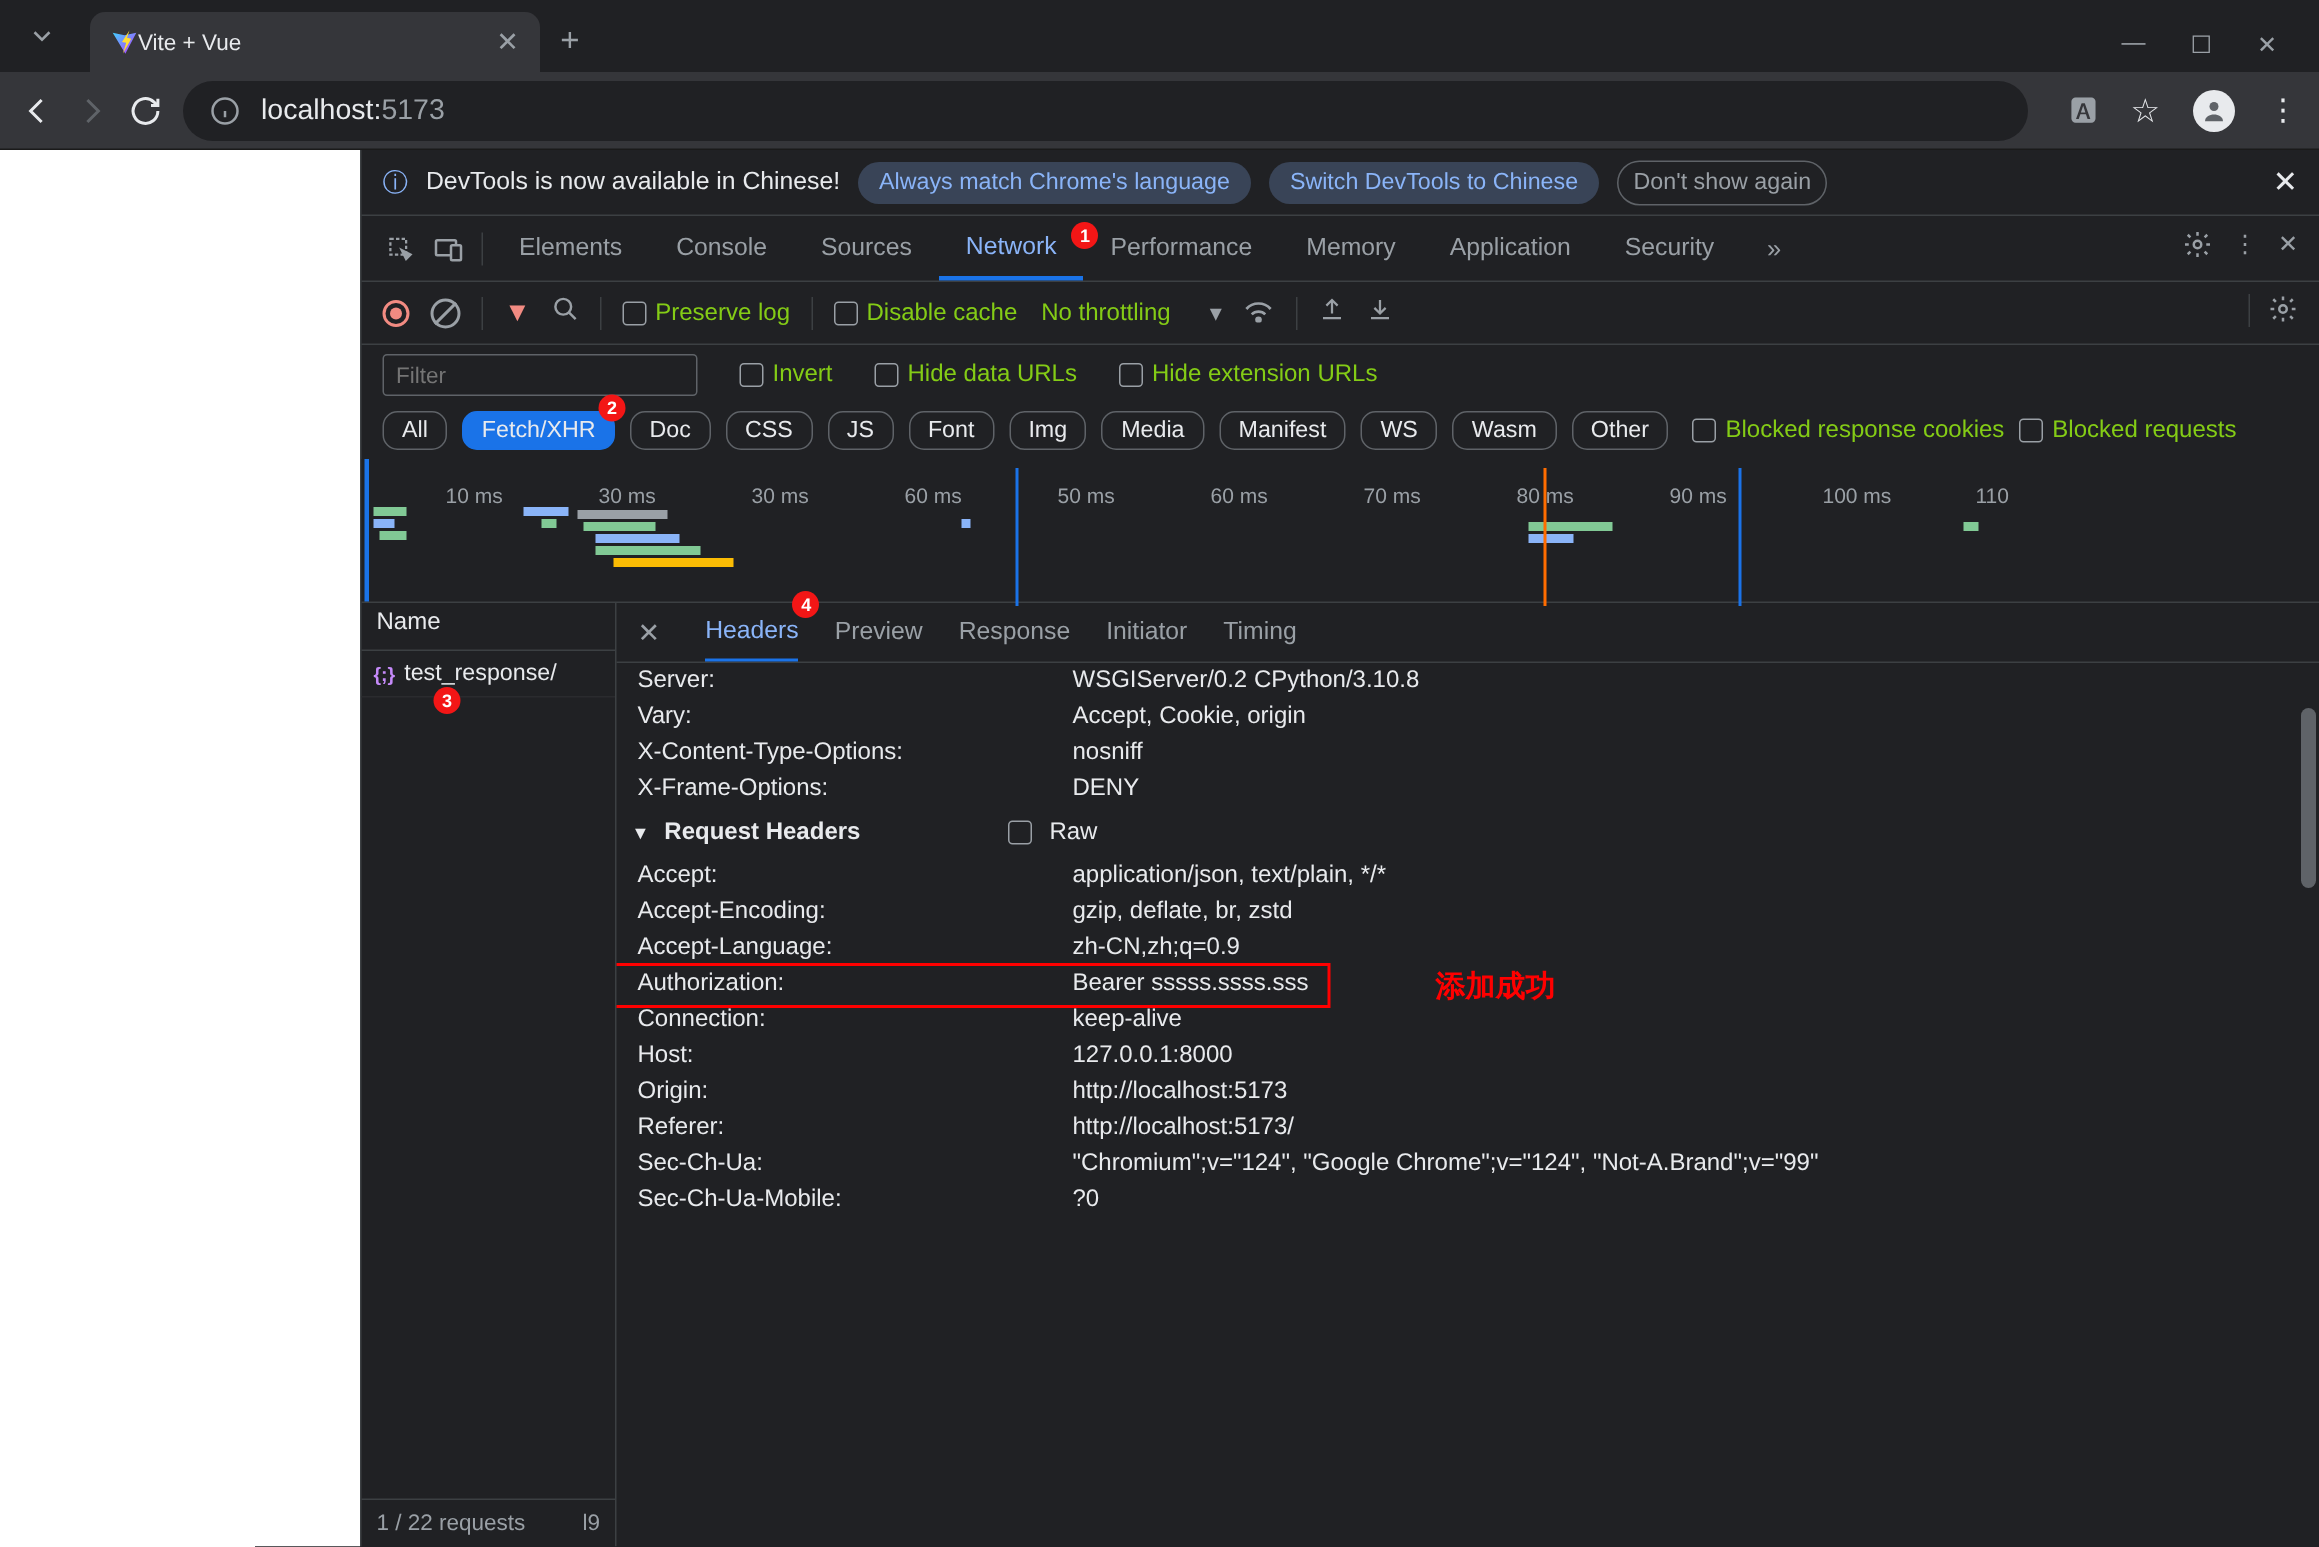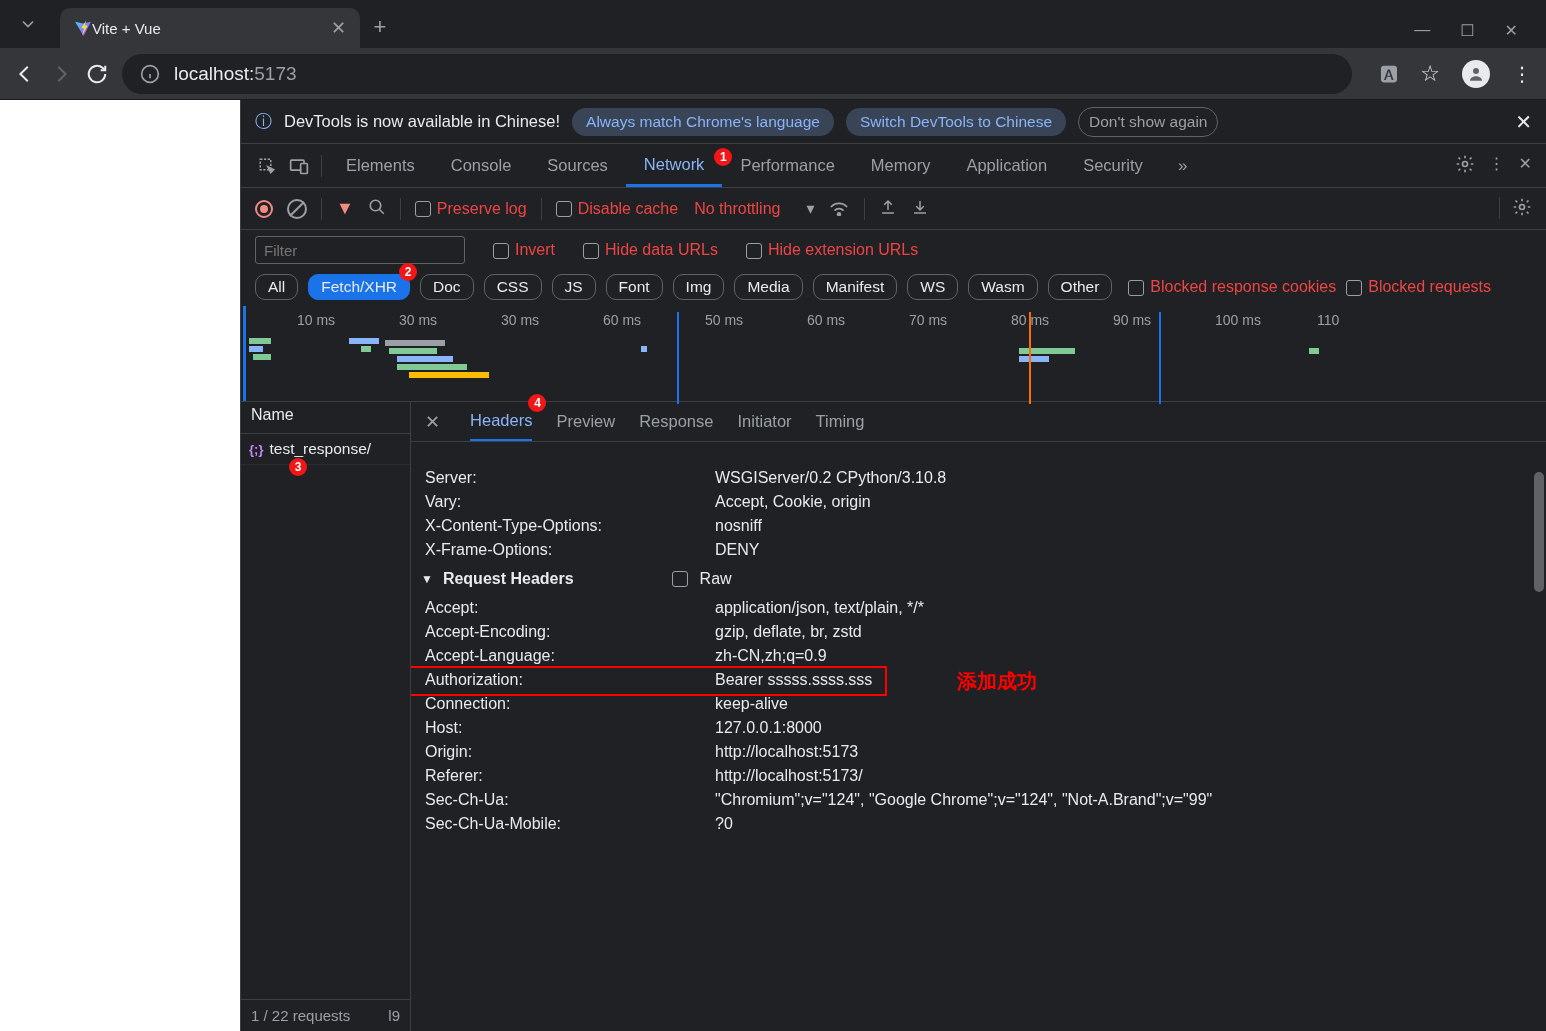--- a/index.html
+++ b/index.html
@@ -34,45 +34,45 @@
 .dt-tab.active { color:#8ab4f8; border-bottom:3px solid #1a73e8; }
 .badge-red { position:absolute; width:18px; height:18px; border-radius:50%; background:#f31616; color:#fff; font-size:12px; display:flex; align-items:center; justify-content:center; font-weight:600; }
 .tabsrow .badge-red { top:4px; }
 .dt-right { margin-left:auto; display:flex; gap:14px; padding-right:14px; color:#9aa0a6; }
 .toolbar2 { height:42px; display:flex; align-items:center; gap:14px; padding:0 14px; border-bottom:1px solid #3c4043; color:#9aa0a6; }
 .clear-ico { width:20px; height:20px; border:2px solid #9aa0a6; border-radius:50%; position:relative; }
 .clear-ico::after{content:'';position:absolute;width:2px;height:20px;background:#9aa0a6;transform:rotate(45deg);left:7px;top:-2px;}
 .tb-sep { width:1px; height:22px; background:#3c4043; }
 .funnel { color:#f28b82; font-size:18px; }
 .cb { width:16px; height:16px; border:1.5px solid #9aa0a6; border-radius:3px; display:inline-block; margin-right:6px; vertical-align:middle; }
-.tb-txt { font-size:16px; color:#ef4444; }
+.tb-txt { font-size:16px; color:#84cc16; }
 .throttle { display:flex; align-items:center; gap:8px; margin-left:2px; }
 .filterrow { display:flex; align-items:center; gap:28px; padding:6px 14px; }
 .filterbox { width:210px; height:28px; background:#202124; border:1px solid #5f6368; color:#9aa0a6; padding:0 8px; font-size:15px; border-radius:3px;}
 .chiprow { display:flex; align-items:center; gap:10px; padding:4px 14px 6px; flex-wrap:wrap; }
 .chip { border:1px solid #5f6368; border-radius:10px; padding:3px 12px; font-size:15.5px; color:#e8eaed; cursor:pointer; position:relative;}
 .chip.active { background:#1a73e8; border-color:#1a73e8; }
 .thirdparty { padding:4px 18px 10px; border-bottom:1px solid #3c4043; font-size:16px; display:flex; align-items:center;}
 .timeline { height:96px; border-bottom:1px solid #3c4043; position:relative; background:#202124; }
-.tl-ticks { display:flex; position:absolute; top:6px; left:0; right:0; padding-left:56px;}
+.tl-ticks { display:flex; position:absolute; top:16px; left:0; right:0; padding-left:56px;}
 .tl-tick { width:102px; font-size:14px; color:#9aa0a6; }
 .tl-bars { position:absolute; top:32px; left:0; right:0; height:60px; }
 .bar { position:absolute; height:6px; }
 .panels { flex:1; display:flex; min-height:0; }
 .reqlist { width:170px; border-right:1px solid #3c4043; display:flex; flex-direction:column; }
 .reqlist-hdr { height:32px; border-bottom:1px solid #3c4043; padding:4px 10px; font-size:16px; color:#e8eaed; }
 .reqitem { padding:6px 8px; display:flex; align-items:center; gap:6px; font-size:15.5px; color:#e8eaed; border-bottom:1px solid #2a2b2e; position:relative;}
 .json-ico { color:#c58af9; font-size:13px; font-weight:600;}
 .reqlist-foot { margin-top:auto; border-top:1px solid #3c4043; height:32px; display:flex; align-items:center; justify-content:space-between; padding:0 10px; font-size:15px; color:#9aa0a6;}
 .detail { flex:1; display:flex; flex-direction:column; min-width:0; }
 .detail-tabs { height:40px; display:flex; align-items:center; border-bottom:1px solid #3c4043; gap:24px; padding-left:14px; }
 .detail-x { color:#9aa0a6; font-size:18px; margin-right:6px; cursor:pointer;}
 .d-tab { font-size:16.5px; color:#9aa0a6; height:100%; display:flex; align-items:center; position:relative;}
 .d-tab.active { color:#8ab4f8; border-bottom:2px solid #1a73e8;}
-.detail-body { flex:1; overflow:auto; font-size:16px;margin-top:24px; }
+.detail-body { flex:1; overflow:auto; font-size:16px; }
 .hdr-kv { display:flex; padding:3px 0 3px 14px; }
 .hdr-k { width:290px; color:#e8eaed; }
 .hdr-v { color:#e8eaed; flex:1;}
 .section-hdr { padding:8px 10px; font-weight:600; display:flex; align-items:center; gap:10px; }
 .section-hdr .tri { font-size:12px;}
 .raw-cb { margin-left:88px; display:flex; align-items:center; gap:6px; font-weight:400;}
 .auth-row { position:relative; }
 .red-box { position:absolute; border:2.5px solid #ff0000; left:-10px; top:-2px; width:486px; height:30px; pointer-events:none;}
 .red-annot { position:absolute; left:546px; top:0; color:#ff0000; font-size:20px; font-weight:600;}
 .scrollbar-v { position:absolute; right:2px; top:472px; width:10px; height:120px; background:#5f6368; border-radius:5px;}

